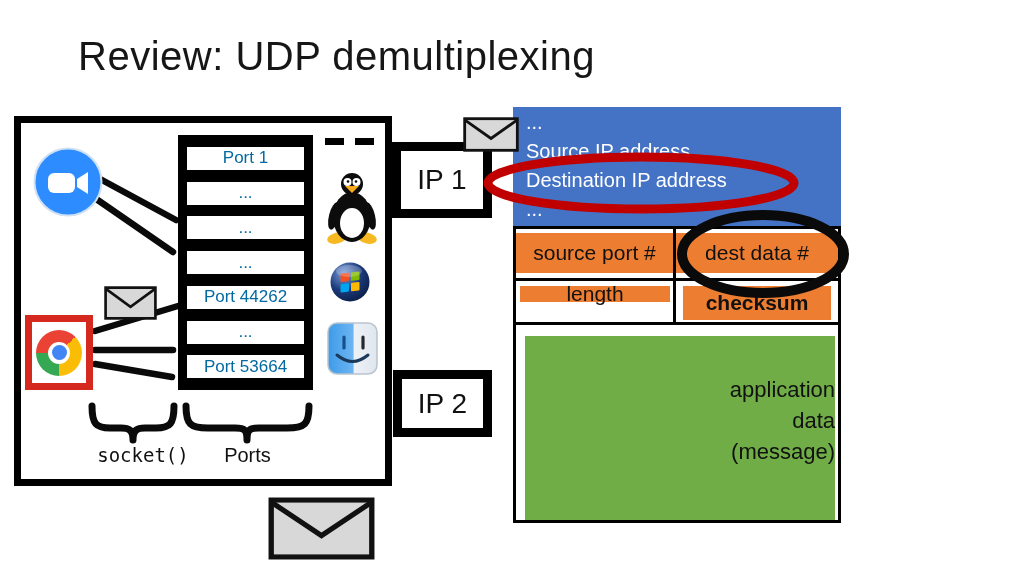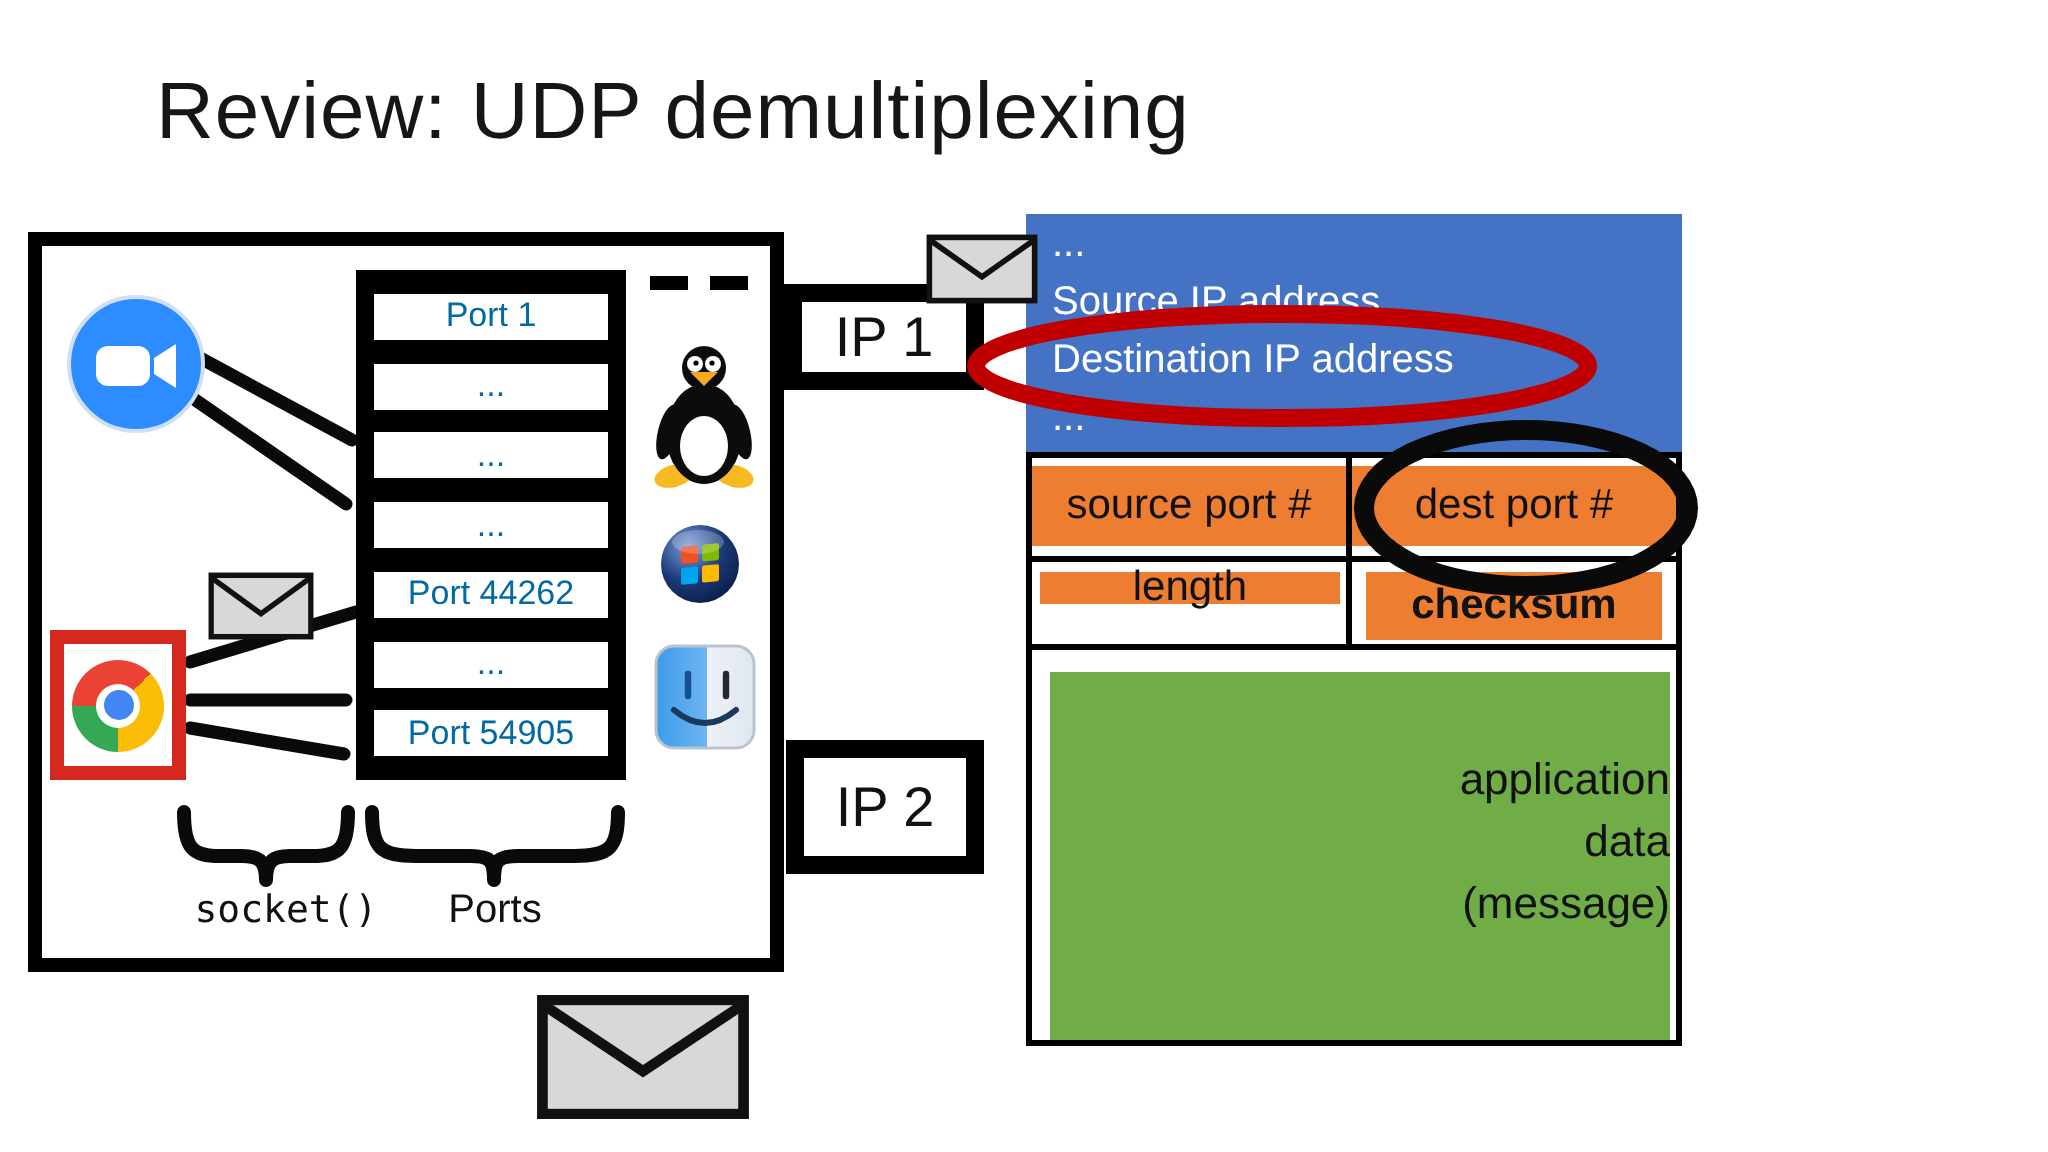--- a/index.html
+++ b/index.html
@@ -34,21 +34,21 @@
 
   
   .brace{z-index:1;}
   .socket-label{left:83px;top:444px;width:120px;text-align:center;font-family:"DejaVu Sans Mono","Liberation Mono",monospace;
                 font-size:19px;color:#111;z-index:1;}
   .ports-label{left:182px;top:444px;width:131px;text-align:center;font-size:20px;color:#111;z-index:1;}
 
   
   .ip-box{border:9px solid #000;background:#fff;box-sizing:border-box;display:flex;align-items:center;justify-content:center;
           font-size:28px;color:#111;z-index:3;}
-  .ip1{left:392px;top:142px;width:100px;height:53px;}
+  .ip1{left:392px;top:142px;width:100px;height:76px;}
   .ip2{left:393px;top:370px;width:99px;height:67px;}
 
   
   .ip-header{left:513px;top:107px;width:328px;height:119px;background:#4472C4;z-index:1;box-sizing:border-box;
              padding:1px 0 0 13px;color:#fff;font-size:20px;line-height:29px;}
   .ip-header div{white-space:nowrap;}
   .udp-container{left:513px;top:226px;width:328px;height:297px;border:3px solid #000;background:#fff;box-sizing:border-box;
                  z-index:1;display:flex;flex-direction:column;}
   .udp-row{display:flex;border-bottom:3px solid #000;box-sizing:border-box;}
   .udp-row .cell{box-sizing:border-box;display:flex;}
@@ -112,21 +112,21 @@
     </svg>
   </div>
 
   <div class="abs port-table">
     <div class="port-row">Port 1</div>
     <div class="port-row">...</div>
     <div class="port-row">...</div>
     <div class="port-row">...</div>
     <div class="port-row">Port 44262</div>
     <div class="port-row">...</div>
-    <div class="port-row">Port 54905</div>
+    <div class="port-row">Port 53664</div>
   </div>
 
   <div class="abs os-icon" style="left:325px;top:171px;width:54px;height:74px;">
     <svg width="54" height="74" viewBox="0 0 54 74">
       <ellipse cx="9" cy="45" rx="5" ry="14" fill="#0c0c0c" transform="rotate(14 9 45)"></ellipse>
       <ellipse cx="45" cy="45" rx="5" ry="14" fill="#0c0c0c" transform="rotate(-14 45 45)"></ellipse>
       <ellipse cx="12" cy="67" rx="10" ry="5.5" fill="#F7B922" transform="rotate(-15 12 67)"></ellipse>
       <ellipse cx="42" cy="67" rx="10" ry="5.5" fill="#F7B922" transform="rotate(15 42 67)"></ellipse>
       <ellipse cx="27" cy="46" rx="19" ry="25" fill="#0c0c0c"></ellipse>
       <circle cx="27" cy="13" r="11" fill="#0c0c0c"></circle>
@@ -205,21 +205,21 @@
     <div>Destination IP address</div>
     <div>...</div>
   </div>
 
   <div class="abs udp-container">
     <div class="udp-row row1">
       <div class="cell cell-l">
         <div class="orange">source port #</div>
       </div>
       <div class="cell cell-r">
-        <div class="orange">dest port #</div>
+        <div class="orange">dest data #</div>
       </div>
     </div>
     <div class="udp-row row2">
       <div class="cell cell-l">
         <div class="orange">length</div>
       </div>
       <div class="cell cell-r">
         <div class="orange">checksum</div>
       </div>
     </div>

